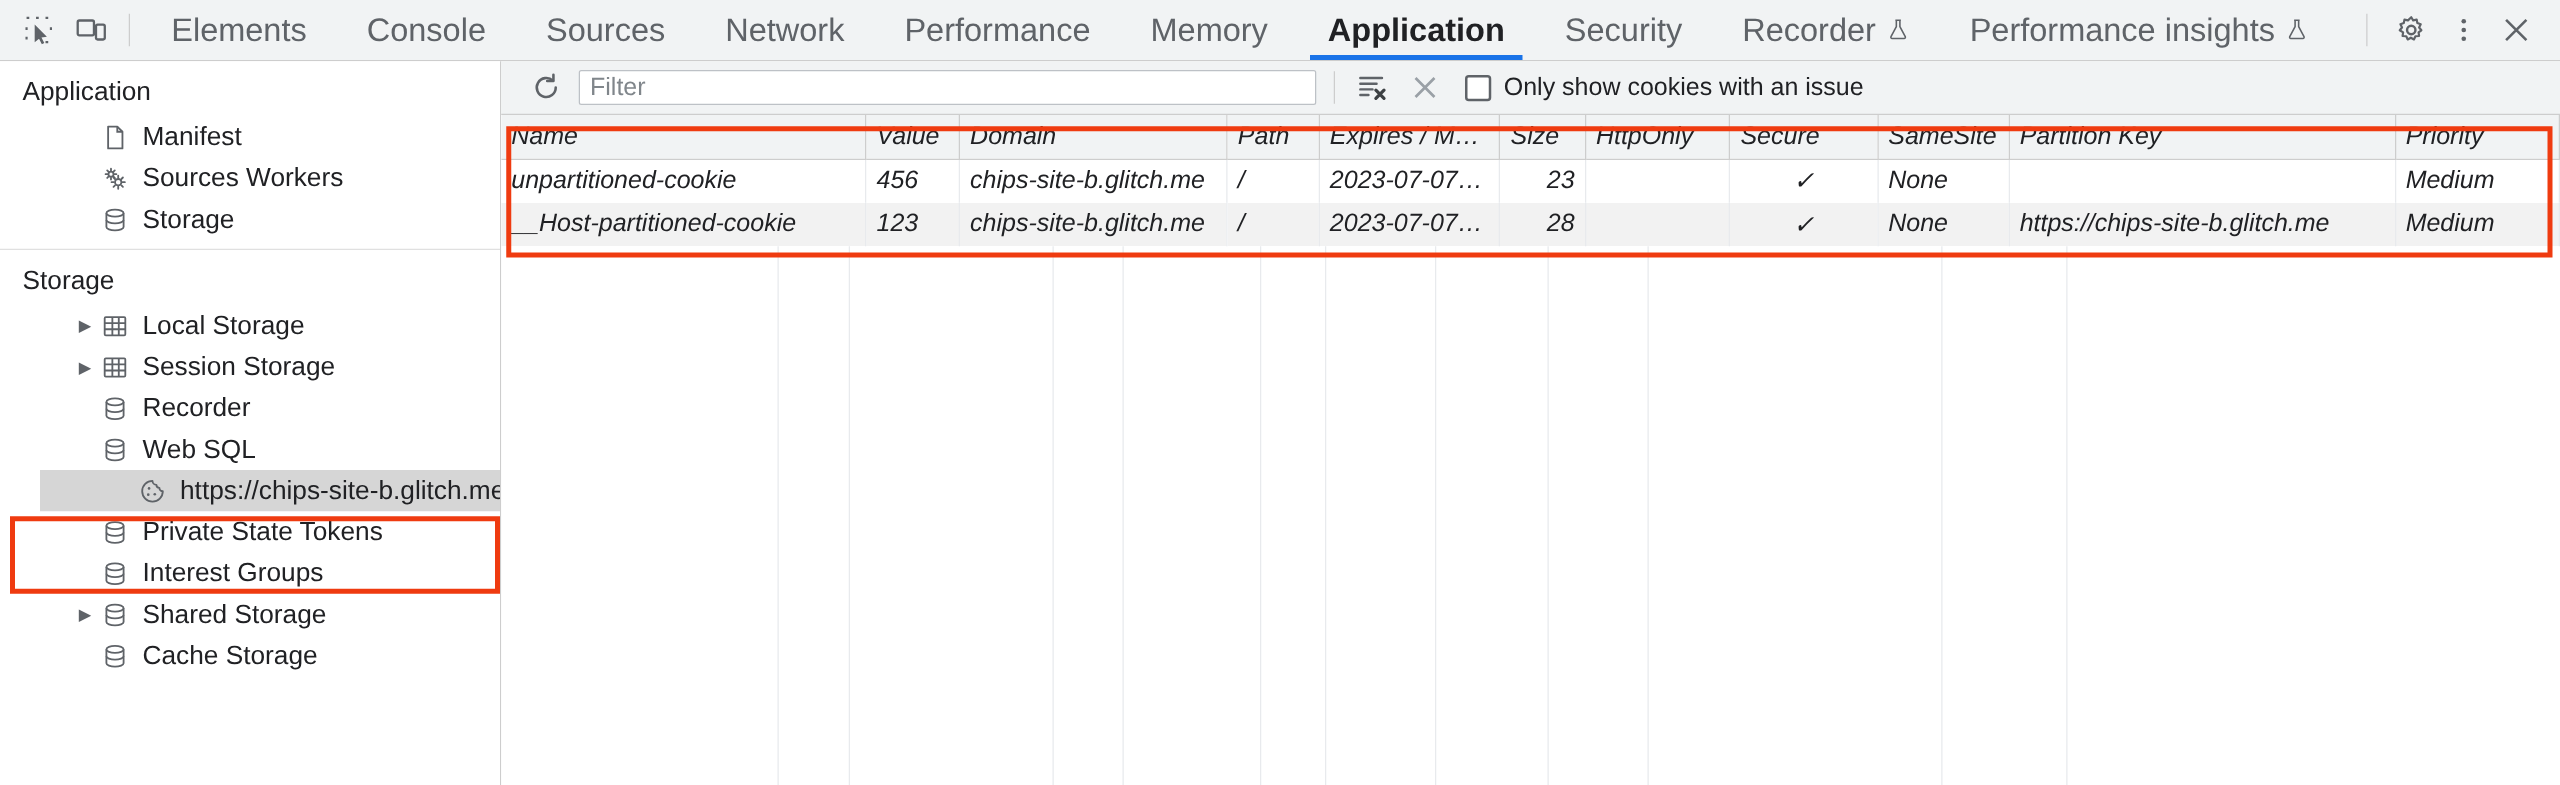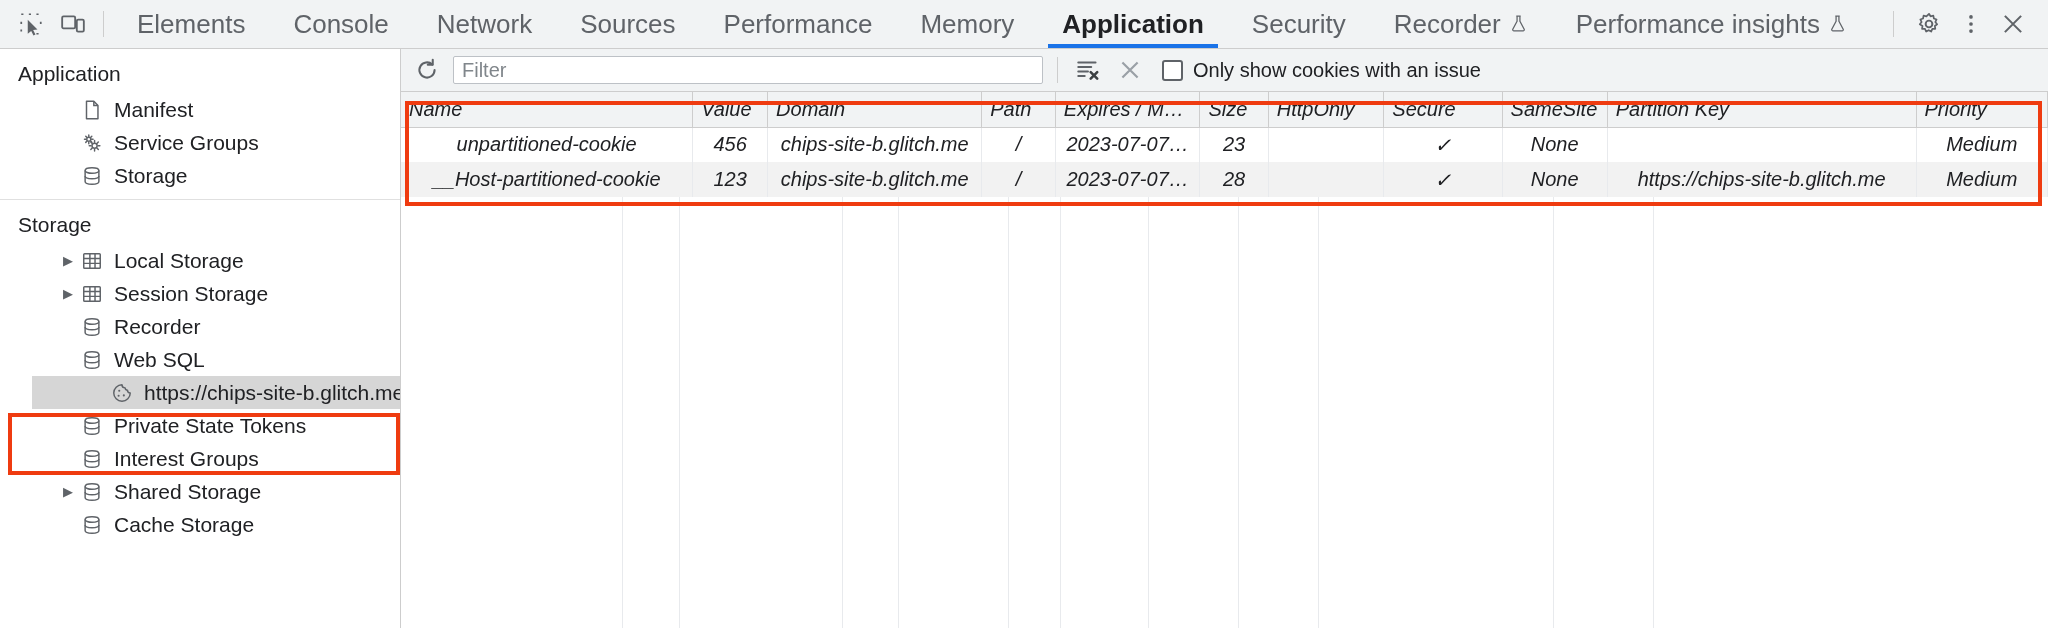--- a/index.html
+++ b/index.html
@@ -103,21 +103,21 @@
   }
 
   
   .main { flex: 1; display: flex; flex-direction: column; min-width: 0; position: relative; }
 
   .filterbar {
     height: 43px; min-height: 43px;
     background: #f1f3f4;
     border-bottom: 1px solid #cdcdcd;
     display: flex; align-items: center;
-    padding: 0 10px;
+    padding: 0 20px;
     gap: 10px;
   }
   .fb-icon {
     width: 32px; height: 32px;
     display: flex; align-items: center; justify-content: center;
     color: #5f6368;
   }
   .filter-input {
     flex: 0 1 590px;
     height: 28px;
@@ -166,21 +166,20 @@
     overflow: hidden;
     text-overflow: ellipsis;
   }
   table.cookies td {
     height: 35px;
     padding: 0 8px;
     border-right: 1px solid #e8eaed;
     white-space: nowrap;
     overflow: hidden;
     text-overflow: ellipsis;
-    text-align: center;
   }
   table.cookies tr.even td { background: #ffffff; }
   table.cookies tr.odd  td { background: #f2f2f2; }
   td.num { text-align: right; }
   td.ctr { text-align: center; }
 
   
   .gridfill {
     position: absolute; left: 0; right: 0; bottom: 0;
     display: flex;
@@ -211,24 +210,24 @@
     </div>
 
     <div class="tabs" id="tabs-host">
         <div class="tab">
           <span>Elements</span>
         </div>
         <div class="tab">
           <span>Console</span>
         </div>
         <div class="tab">
+          <span>Sources</span>
+        </div>
+        <div class="tab">
           <span>Network</span>
-        </div>
-        <div class="tab">
-          <span>Sources</span>
         </div>
         <div class="tab">
           <span>Performance</span>
         </div>
         <div class="tab">
           <span>Memory</span>
         </div>
         <div class="tab active">
           <span>Application</span>
         </div>
@@ -290,21 +289,21 @@
           <div class="tree-item indent1">
             <span class="twisty empty"></span>
             <span class="ti-icon">
               <svg width="22" height="22" viewBox="0 0 24 24">
                 <circle cx="8.5" cy="8" r="2.2" stroke="#5f6368" stroke-width="1.6" fill="none"></circle>
                 <path d="M8.5 3.3v1.6M8.5 11.1v1.6M3.8 8h1.6M11.6 8h1.6M5.2 4.7l1.1 1.1M10.7 10.2l1.1 1.1M11.8 4.7l-1.1 1.1M6.3 10.2l-1.1 1.1" stroke="#5f6368" stroke-width="1.6" fill="none" stroke-linecap="round"></path>
                 <circle cx="14.8" cy="15" r="2.8" stroke="#5f6368" stroke-width="1.6" fill="none"></circle>
                 <path d="M14.8 9.2v1.9M14.8 18.9v1.9M9 15h1.9M18.7 15h1.9M10.7 10.9l1.3 1.3M17.6 17.8l1.3 1.3M18.9 10.9l-1.3 1.3M12 17.8l-1.3 1.3" stroke="#5f6368" stroke-width="1.6" fill="none" stroke-linecap="round"></path>
               </svg>
             </span>
-            <span class="ti-label">Service Groups</span>
+            <span class="ti-label">Sources Workers</span>
           </div>
           <div class="tree-item indent1">
             <span class="twisty empty"></span>
             <span class="ti-icon">
               <svg width="22" height="22" viewBox="0 0 24 24">
                 <ellipse cx="12" cy="6" rx="7.5" ry="3" stroke="#5f6368" stroke-width="1.6" fill="none"></ellipse>
                 <path d="M4.5 6v12c0 1.66 3.36 3 7.5 3s7.5-1.34 7.5-3V6" stroke="#5f6368" stroke-width="1.6" fill="none"></path>
                 <path d="M4.5 12c0 1.66 3.36 3 7.5 3s7.5-1.34 7.5-3" stroke="#5f6368" stroke-width="1.6" fill="none"></path>
               </svg>
             </span>

